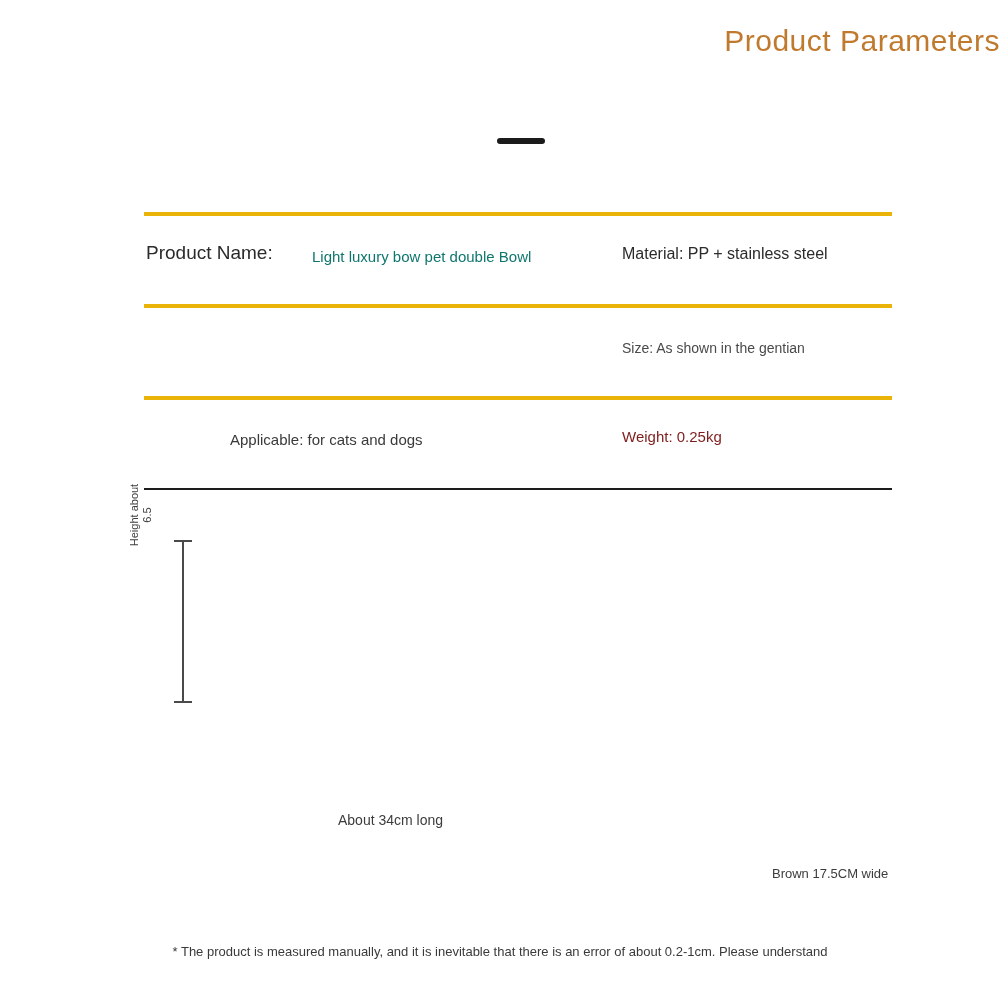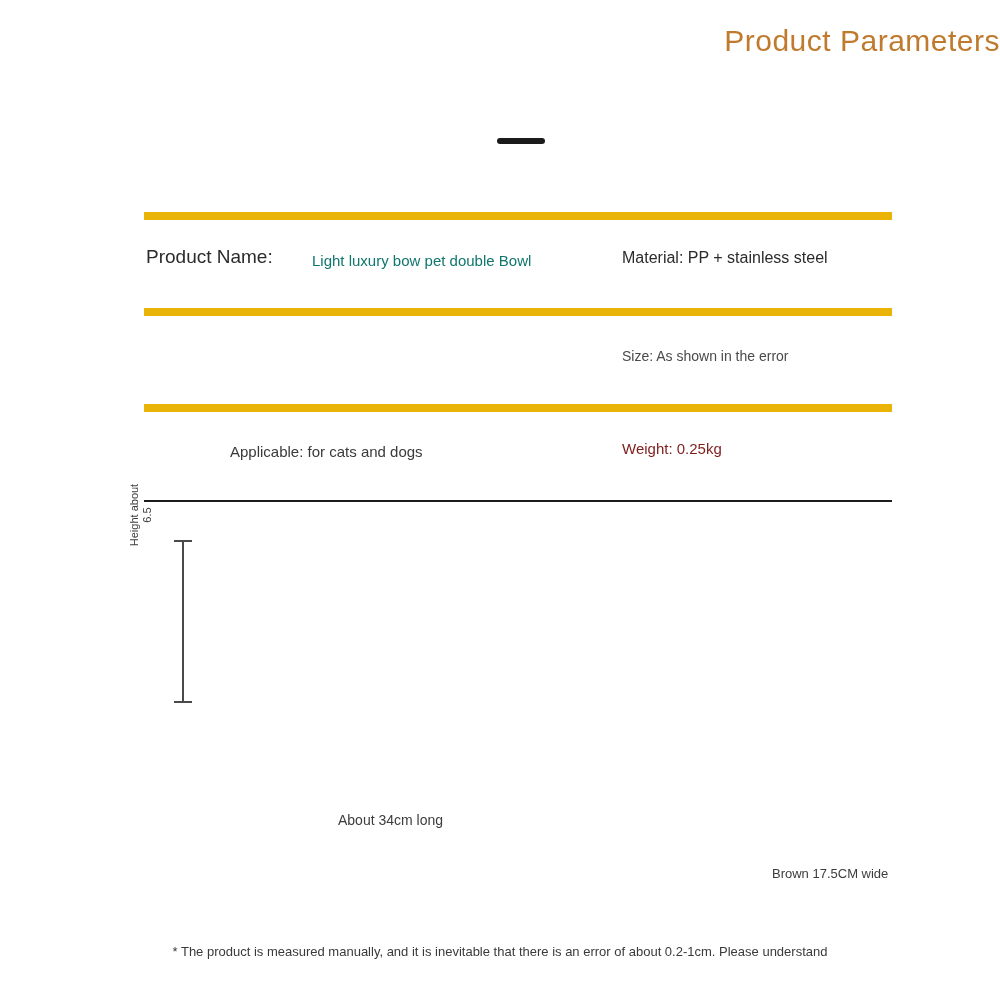--- a/index.html
+++ b/index.html
@@ -41,21 +41,21 @@
 
   
   .spec-table {
     position: absolute;
     top: 212px;
     left: 144px;
     width: 748px;
   }
   .spec-row {
     position: relative;
-    border-top: 8px solid #eab308;
+    border-top: 4px solid #eab308;
     height: 88px;
   }
   .spec-row.last {
     border-bottom: 2px solid #1c1c1c;
   }
   .cell {
     position: absolute;
     white-space: nowrap;
   }
 
@@ -146,21 +146,21 @@
 
 <div class="spec-table">
 
   <div class="spec-row">
     <div class="cell r1-label">Product Name:</div>
     <div class="cell r1-value">Light luxury bow pet double Bowl</div>
     <div class="cell r1-right">Material: PP + stainless steel</div>
   </div>
 
   <div class="spec-row">
-    <div class="cell r2-right">Size: As shown in the error</div>
+    <div class="cell r2-right">Size: As shown in the gentian</div>
   </div>
 
   <div class="spec-row last">
     <div class="cell r3-left">Applicable: for cats and dogs</div>
     <div class="cell r3-right">Weight: 0.25kg</div>
   </div>
 
 </div>
 
 <div class="photo">

